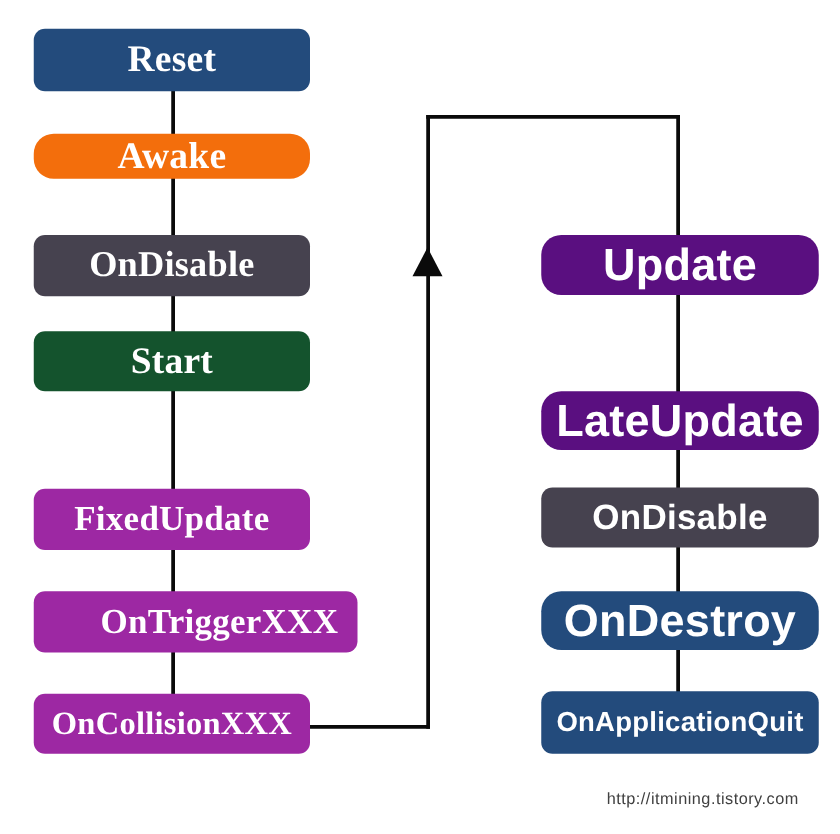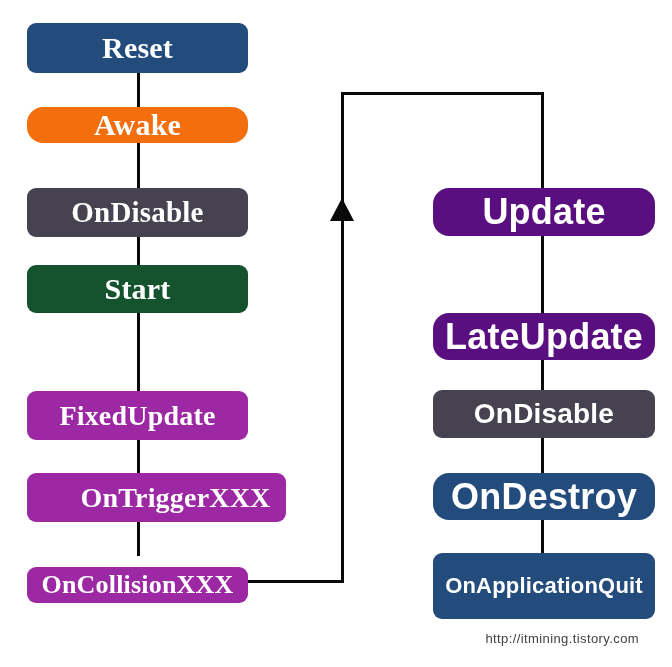--- a/index.html
+++ b/index.html
@@ -31,26 +31,26 @@
   .col-left  { left: 27px; font-family: Liberation Serif, serif;  }
   .col-right { left: 433px; width: 222px; }
 
   
   .l1 { top: 23px;  height: 50px; }
   .l2 { top: 107px; height: 36px; border-radius: 16px; }
   .l3 { top: 188px; height: 49px; }
   .l4 { top: 265px; height: 48px; }
   .l5 { top: 391px; height: 49px; }
   .l6 { top: 473px; height: 49px; }
-  .l7 { top: 555px; height: 36px; margin-top: 12px; }
+  .l7 { top: 555px; height: 48px; }
   .r1 { top: 188px; height: 48px; }
   .r2 { top: 265px; height: 47px; }
   .r3 { top: 390px; height: 48px; }
   .r4 { top: 473px; height: 47px; text-align: right; }
-  .r5 { top: 553px; height: 66px; }
+  .r5 { top: 553px; height: 50px; }
 
   
   .fs30 { font-size: 30px; }
   .fs29 { font-size: 29px; }
   .fs28 { font-size: 28px; }
   .fs27 { font-size: 36px; border-radius: 16px; }
   .fs26 { font-size: 26px; }
   .fs22 { font-size: 22px; }
 
   .line {

